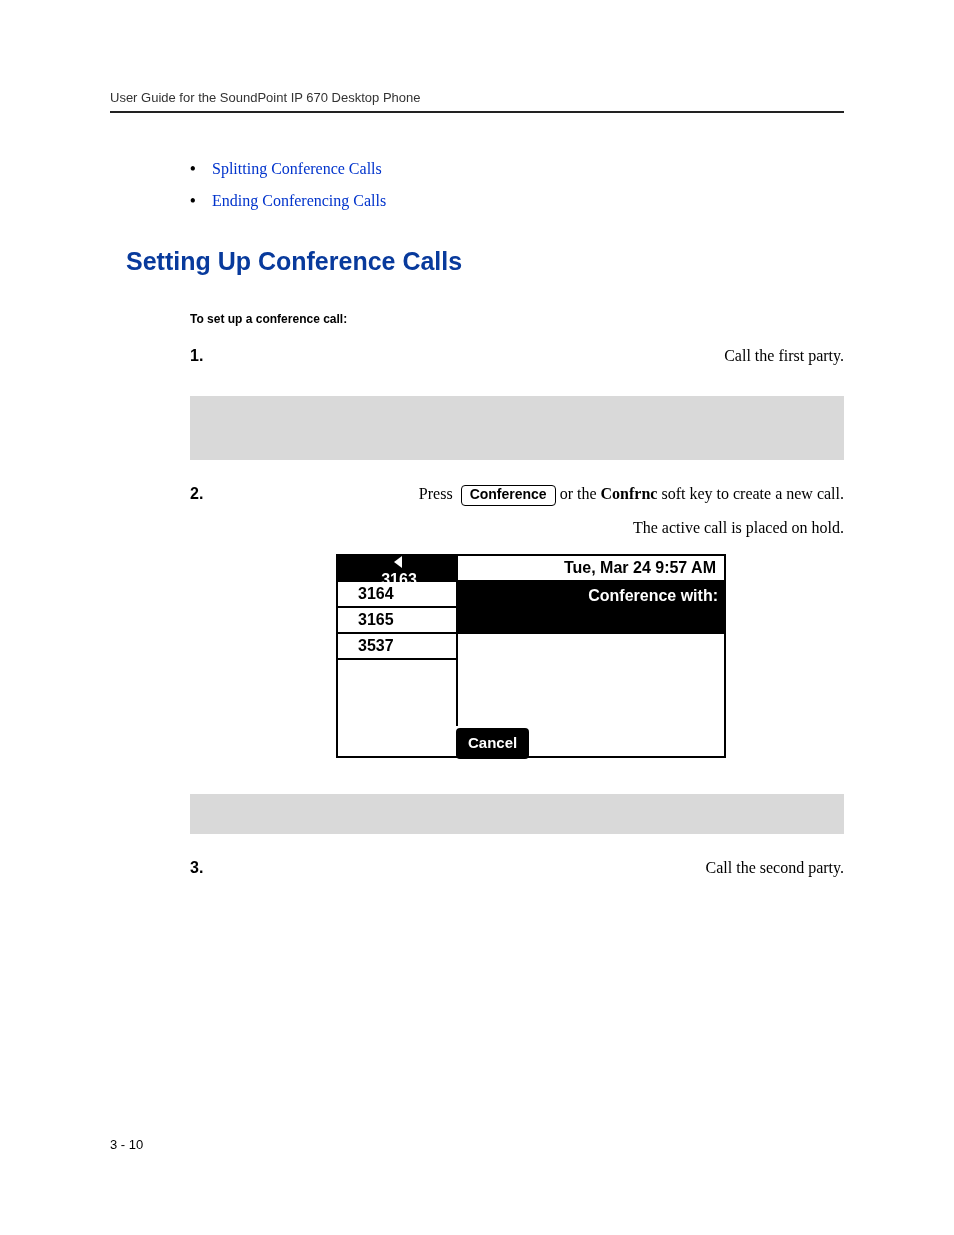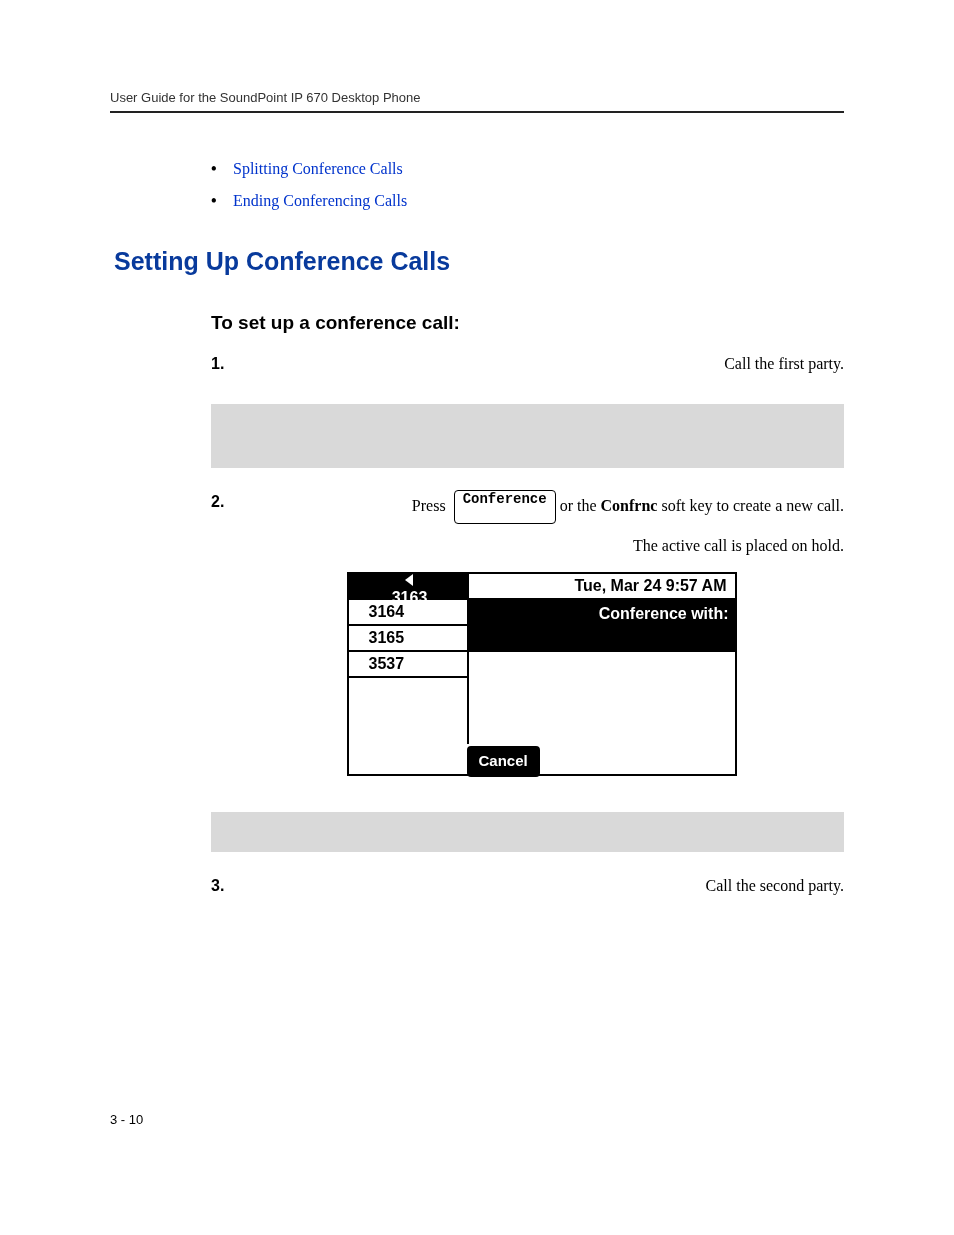--- a/index.html
+++ b/index.html
@@ -16,21 +16,21 @@
   }
   .running-head {
     font-family: "Arial Narrow", Arial, sans-serif;
     font-size: 13px;
     color: #333;
     padding-bottom: 6px;
     border-bottom: 2px solid #222;
     margin-bottom: 40px;
   }
   .indent-block {
-    margin-left: 101px;
+    margin-left: 80px;
   }
   .bullet-list {
     list-style: none;
     margin-bottom: 30px;
   }
   .bullet-list li {
     font-size: 16px;
     line-height: 2.0;
   }
   .bullet-list li::before {
@@ -42,26 +42,26 @@
   }
   .bullet-list a {
     color: #0033cc;
     text-decoration: none;
   }
   h2.section-title {
     font-family: "Arial Narrow", Arial, sans-serif;
     font-weight: bold;
     font-size: 25px;
     color: #083a9c;
-    margin: 22px 0 36px 4px;
+    margin: 22px 0 36px 16px;
   }
   .proc-title {
     font-family: "Arial Narrow", Arial, sans-serif;
     font-weight: bold;
-    font-size: 19px;
+    font-size: 12px;
     margin-bottom: 18px;
   }
   .step {
     display: flex;
     align-items: flex-start;
     margin-bottom: 18px;
     font-size: 16px;
     line-height: 1.5;
   }
   .step .num {
@@ -77,22 +77,22 @@
   .step .body p { margin-bottom: 10px; }
   .grey-block {
     background: #d9d9d9;
     height: 64px;
     margin: 14px 0 22px 0;
   }
   .conf-key {
     display: inline-block;
     border: 1.5px solid #000;
     border-radius: 4px;
-    padding: 1px 8px 16px 8px;
-    font-family: Liberation Mono, monospace;
+    padding: 1px 8px 2px 8px;
+    font-family: Liberation Sans, sans-serif;
     font-weight: bold;
     font-size: 14px;
     vertical-align: middle;
     line-height: 1.1;
     background: #fff;
   }
   
   .phone-screen {
     width: 390px;
     margin: 14px auto 18px auto;
@@ -185,21 +185,21 @@
     color: #fff;
     font-weight: bold;
     font-size: 15px;
     padding: 2px 10px;
     border: 2px solid #000;
     border-radius: 4px;
   }
   .page-num {
     position: absolute;
     left: 110px;
-    bottom: 108px;
+    bottom: 83px;
     font-family: Arial, sans-serif;
     font-size: 13px;
   }
 </style>
 </head>
 <body>
 
 <div class="page">
   <div class="running-head">User Guide for the SoundPoint IP 670 Desktop Phone</div>
 

